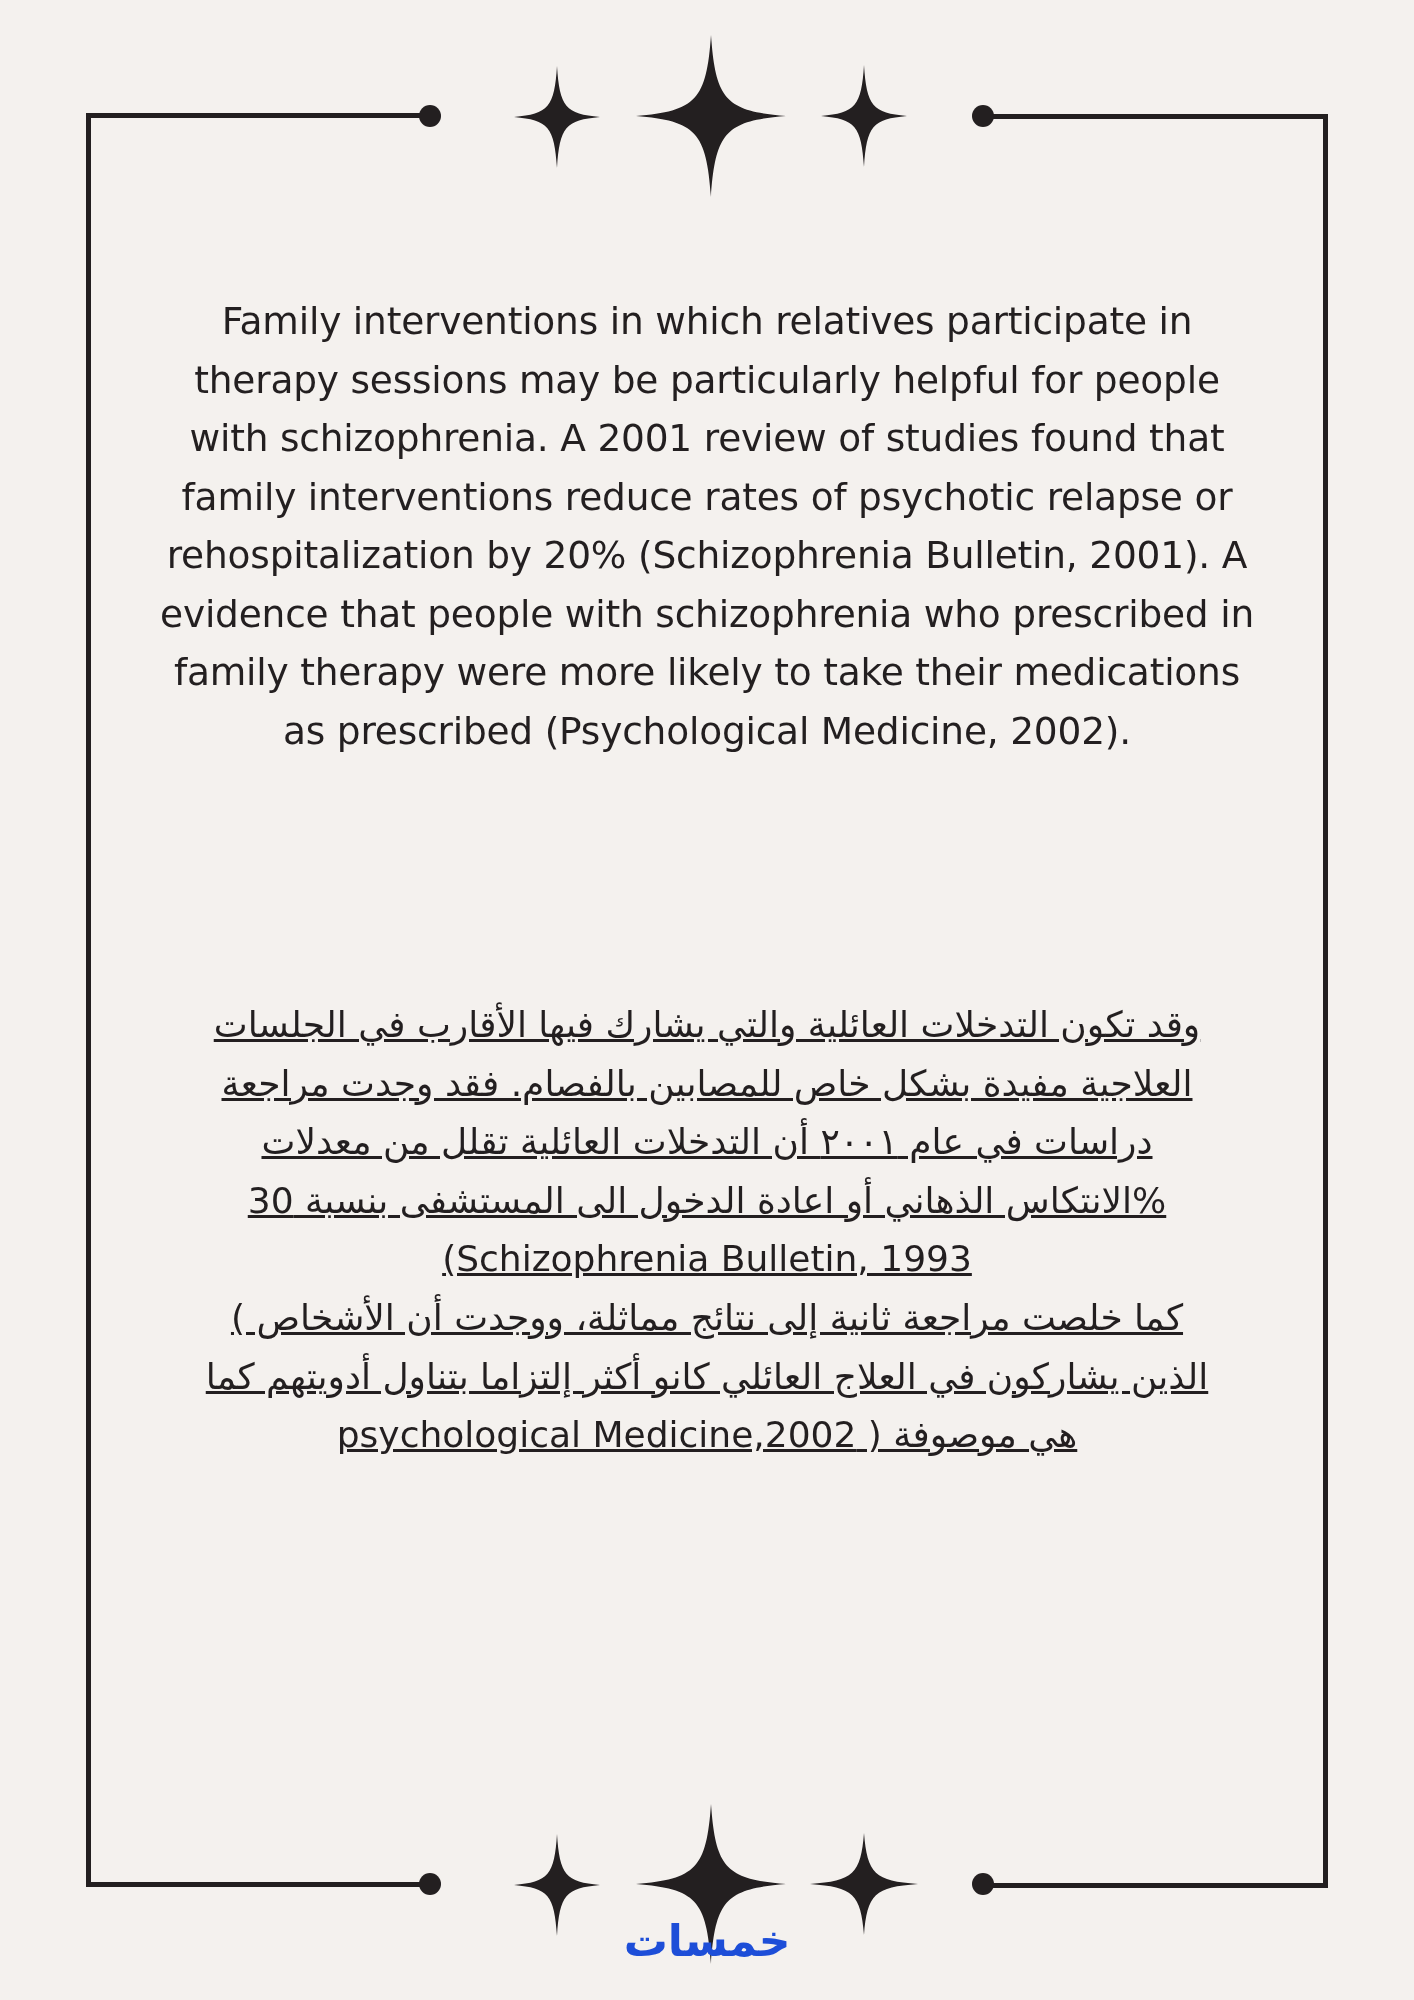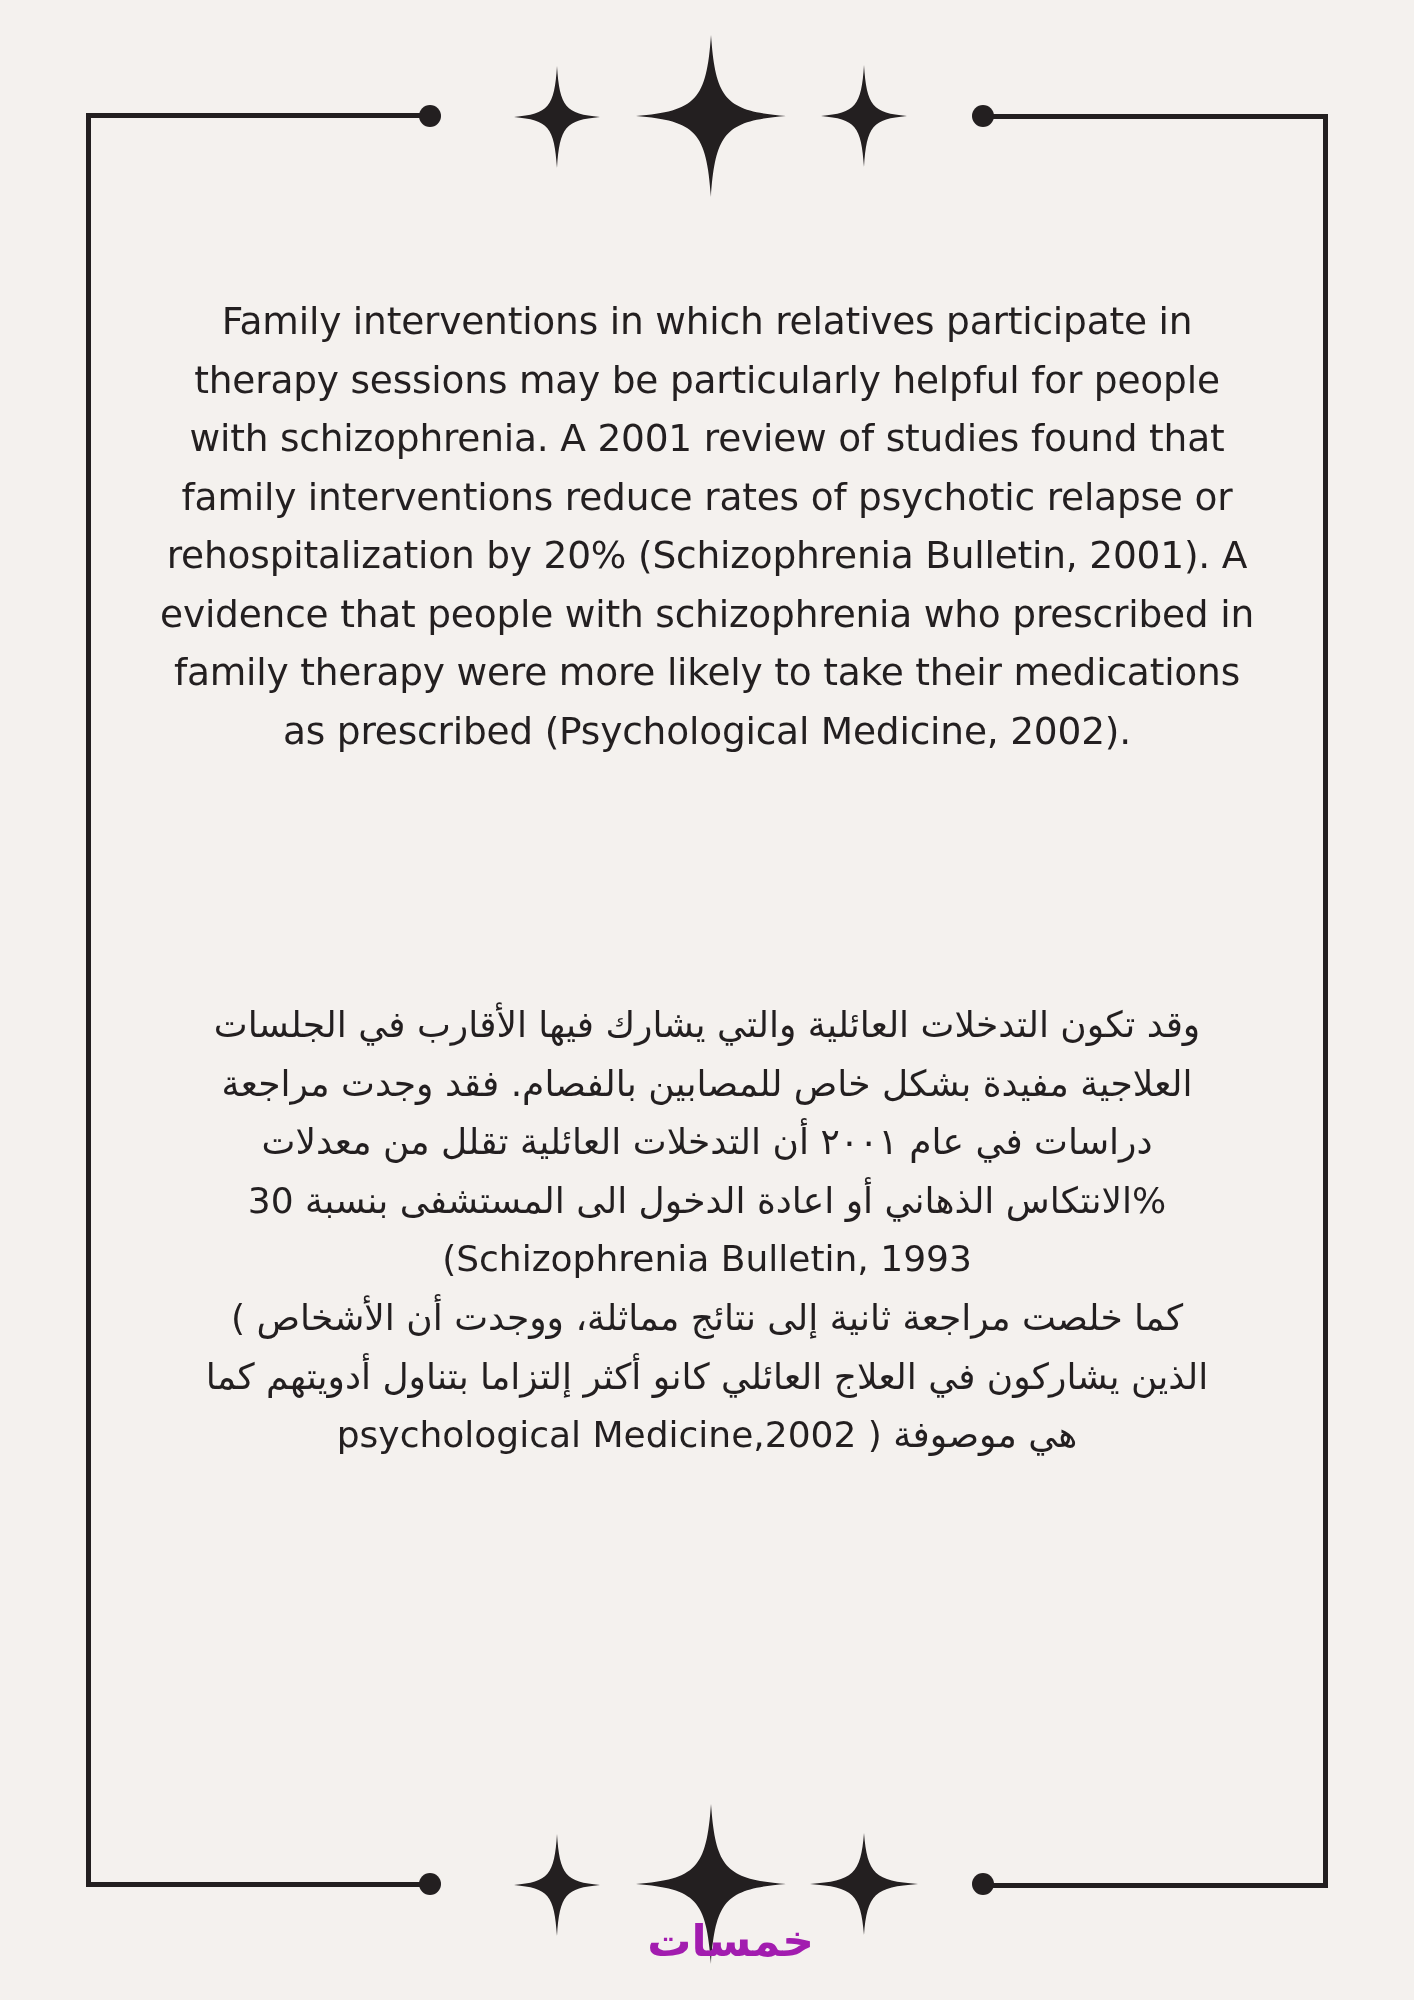--- a/index.html
+++ b/index.html
@@ -47,37 +47,38 @@
       text-align: center;
     }
     .ar-line {
       display: block;
       height: 58.6px;
       line-height: 58.6px;
       font-size: 36px;
       white-space: nowrap;
       direction: rtl;
       unicode-bidi: plaintext;
+      text-decoration: underline;
     }
     .ar-line.ltr {
       direction: ltr;
       unicode-bidi: plaintext;
     }
 
     
     .watermark {
       position: absolute;
       left: 600px;
       top: 1916px;
       width: 214px;
       height: 50px;
-      text-align: right;
+      text-align: center;
       font-size: 44px;
       line-height: 50px;
-      color: #a21caf;
+      color: #1d4ed8;
       font-weight: bold;
       direction: rtl;
     }
   </style>
 </head>
 <body>
 
 <div class="frame-line" style="left:86px; top:113px; width:344px; height:5px;"></div>
 <div class="frame-dot" style="left:419px; top:105px;"></div>
 

